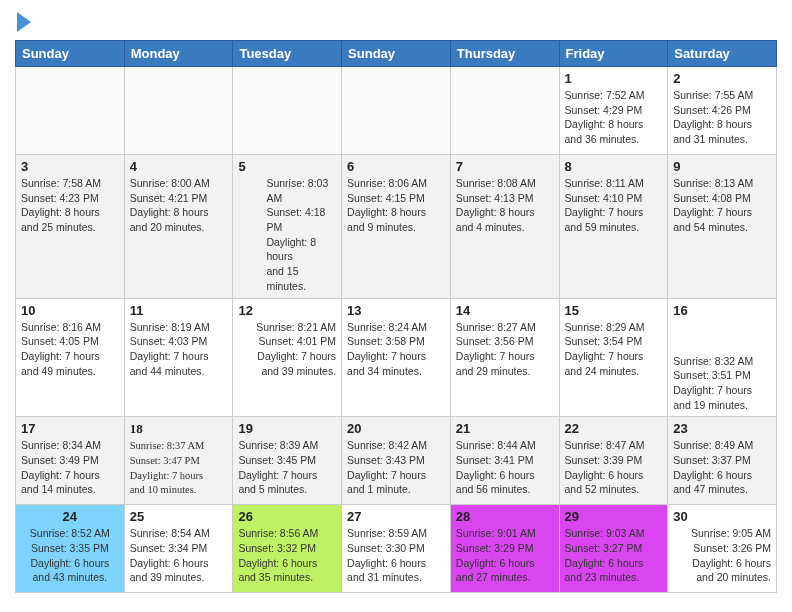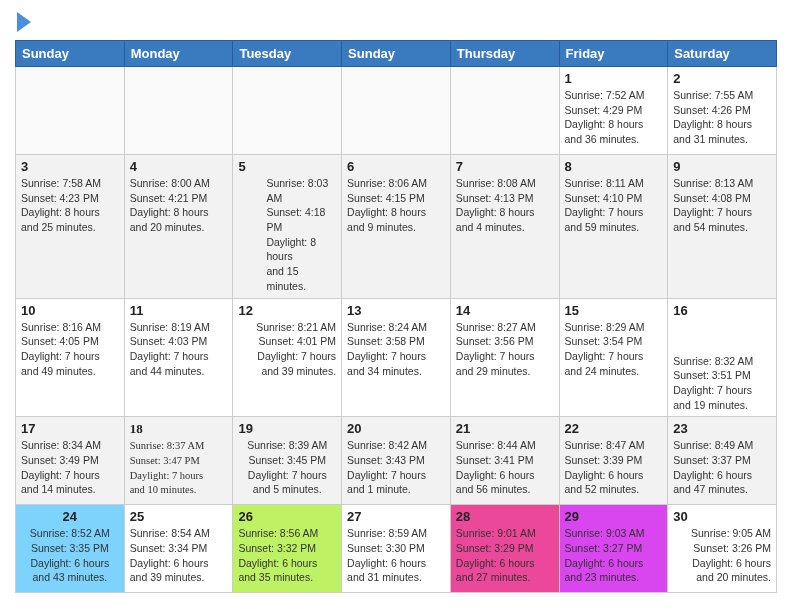--- a/index.html
+++ b/index.html
@@ -259,21 +259,21 @@
         </td>
         <td style="background: rgb(242, 242, 242); font-family: Liberation Serif, serif;">
           <span class="day-num">18</span>
           <div class="day-info" style="white-space: pre-line;">Sunrise: 8:37 AM
 Sunset: 3:47 PM
 Daylight: 7 hours
 and 10 minutes.</div>
         </td>
         <td style="background: rgb(242, 242, 242);">
           <span class="day-num">19</span>
-          <div class="day-info" style="white-space: pre-line; text-align: center;">Sunrise: 8:39 AM
+          <div class="day-info" style="white-space: pre-line;">Sunrise: 8:39 AM
 Sunset: 3:45 PM
 Daylight: 7 hours
 and 5 minutes.</div>
         </td>
         <td style="background: rgb(242, 242, 242);">
           <span class="day-num">20</span>
           <div class="day-info" style="white-space: pre-line;">Sunrise: 8:42 AM
 Sunset: 3:43 PM
 Daylight: 7 hours
 and 1 minute.</div>
@@ -322,21 +322,21 @@
 Daylight: 6 hours
 and 35 minutes.</div>
         </td>
         <td style="background: rgb(255, 255, 255);">
           <span class="day-num">27</span>
           <div class="day-info" style="white-space: pre-line;">Sunrise: 8:59 AM
 Sunset: 3:30 PM
 Daylight: 6 hours
 and 31 minutes.</div>
         </td>
-        <td style="background: #ec4899;">
+        <td style="background: #d946ef;">
           <span class="day-num">28</span>
           <div class="day-info" style="white-space: pre-line;">Sunrise: 9:01 AM
 Sunset: 3:29 PM
 Daylight: 6 hours
 and 27 minutes.</div>
         </td>
         <td style="background: #d946ef;">
           <span class="day-num">29</span>
           <div class="day-info" style="white-space: pre-line;">Sunrise: 9:03 AM
 Sunset: 3:27 PM

